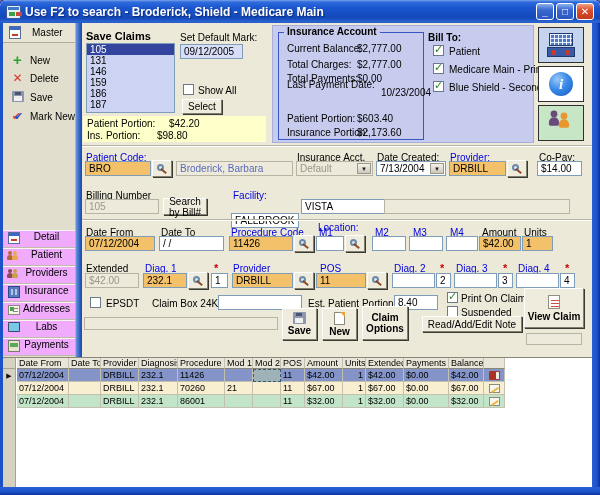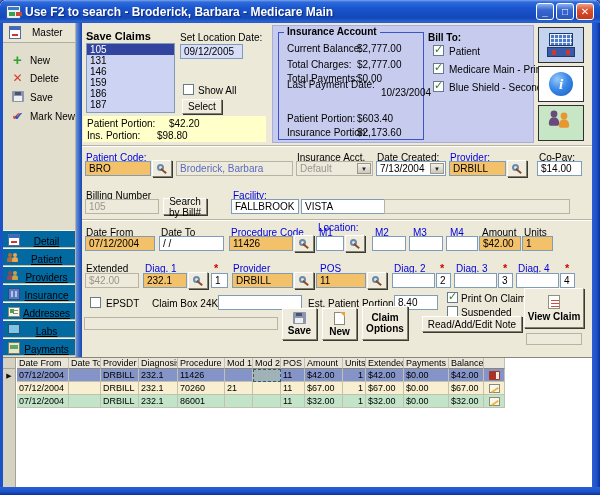--- a/index.html
+++ b/index.html
@@ -29,22 +29,22 @@
   .win-border-left  { left:0; top:23px; width:3px;  bottom:0; background:#1C52C8; }
   .win-border-right { right:0; top:23px; width:8px; bottom:0; background:linear-gradient(90deg,#2A5ED4,#1C52C8 60%,#0C2E9E); }
   .win-border-bottom{ left:0; bottom:0; width:600px; height:8px; background:linear-gradient(180deg,#2A5ED4,#1C52C8 60%,#0C2E9E); }
   
   #sidebar { left:3px; top:23px; width:73px; height:334px; background:#E2DECD; border-right:1px solid #B8B4A4; }
   .master-row { position:absolute; left:0; top:0; width:100%; height:20px; background:#E9E5D5; border-bottom:1px solid #B0AC9C;
     display:flex; align-items:center; }
   .master-row .lbl { margin-left:9px; }
   .tool-item { position:absolute; left:0; width:100%; height:18px; display:flex; align-items:center; cursor:default; }
   .tool-item .ic { margin-left:7px; margin-right:5px; width:15px; text-align:center; }
-  .nav-item { position:absolute; left:0; width:100%; height:18px; background:#0369a1;
-    border-top:1px solid #F8F6EE; border-bottom:1px solid #C0BCAC; display:flex; align-items:flex-end;text-decoration:underline; }
+  .nav-item { position:absolute; left:0; width:100%; height:18px; background:#f0abfc;
+    border-top:1px solid #F8F6EE; border-bottom:1px solid #C0BCAC; display:flex; align-items:flex-start; }
   .nav-item .icw { width:16px; height:14px; margin-left:3px; position:relative; }
   .nav-item .nlbl { flex:1; text-align:center; padding-right:4px; }
   #blue-strip { left:76px; top:23px; width:6px; height:334px; background:linear-gradient(90deg,#6A92DC,#2A5ABE 70%,#1A4AAE); }
   
   .i-plus { color:#2EA12E; font-weight:900; font-size:15px; line-height:12px; }
   .i-x { color:#D83A2A; font-weight:900; font-size:12px; }
   .i-disk { position:relative; display:inline-block; width:12px; height:11px; background:#8C96AE; border-radius:1px; }
   .i-disk::before { content:''; position:absolute; left:2px; bottom:1px; width:8px; height:5px; background:#F0F0F0; }
   .i-disk::after  { content:''; position:absolute; left:3px; top:1px; width:6px; height:3px; background:#4A5470; }
   .i-checks { position:relative; font-size:11px; font-weight:bold; line-height:10px; }
@@ -133,21 +133,21 @@
   .gcell.focuscell { background:#9FB2B8 !important; border:1px dashed #3A5A6A; }
   .gcell.iconcell { display:flex; align-items:center; justify-content:center; padding:0; }
 </style>
 </head>
 <body>
 
 <div id="win">
 
   <div id="titlebar">
     <span class="app-icon"></span>
-    <span class="title-text">Use F2 to search - Broderick, Barbara - Medicare Main</span>
+    <span class="title-text">Use F2 to search - Broderick, Shield - Medicare Main</span>
   </div>
   <div class="tb-btn" style="left:536px;">_</div>
   <div class="tb-btn" style="left:556px;">□</div>
   <div class="tb-btn close" style="left:576px;">✕</div>
 
   <div class="abs win-border-left"></div>
   <div class="abs win-border-right"></div>
   <div class="abs win-border-bottom"></div>
 
   <div class="abs" id="sidebar">
@@ -223,21 +223,21 @@
 
   <div class="lbl bold" style="left:86px;top:30px;font-size:11px;">Save Claims</div>
   <div class="listbox" style="left:86px;top:43px;width:89px;height:70px;">
     <div class="li sel">105</div>
     <div class="li">131</div>
     <div class="li">146</div>
     <div class="li">159</div>
     <div class="li">186</div>
     <div class="li">187</div>
   </div>
-  <div class="lbl" style="left:180px;top:32px;">Set Location Date:</div>
+  <div class="lbl" style="left:180px;top:32px;">Set Default Mark:</div>
   <div class="field lav" style="left:180px;top:44px;width:63px;">09/12/2005</div>
   <div class="cb" style="left:183px;top:84px;"></div>
   <div class="lbl" style="left:198px;top:85px;">Show All</div>
   <div class="btn" style="left:182px;top:99px;width:40px;height:15px;">Select</div>
   <div class="abs" style="left:83px;top:116px;width:183px;height:26px;background:#FFFFC9;">
     <span class="lbl" style="left:4px;top:2px;">Patient Portion:</span>
     <span class="lbl" style="left:86px;top:2px;">$42.20</span>
     <span class="lbl" style="left:4px;top:14px;">Ins. Portion:</span>
     <span class="lbl" style="left:74px;top:14px;">$98.80</span>
   </div>
@@ -303,21 +303,21 @@
   <div class="magbtn" style="left:507px;top:160px;">
       <span class="mag"></span>
     </div>
   <div class="lbl" style="left:539px;top:152px;">Co-Pay:</div>
   <div class="field" style="left:537px;top:161px;width:45px;">$14.00</div>
 
   <div class="lbl" style="left:86px;top:190px;">Billing Number</div>
   <div class="field dis" style="left:85px;top:199px;width:74px;">105</div>
   <div class="btn" style="left:163px;top:198px;width:44px;height:17px;">Search by Bill#</div>
   <div class="lbl blue" style="left:233px;top:190px;">Facility:</div>
-  <div class="field" style="left:231px;top:199px;width:68px;">FALLBROOK</div>
+  <div class="field" style="left:231px;top:213px;width:68px;">FALLBROOK</div>
   <div class="lbl blue" style="left:318px;top:190px;margin-top:32px;">Location:</div>
   <div class="field" style="left:301px;top:199px;width:84px;">VISTA</div>
   <div class="field dis" style="left:384px;top:199px;width:186px;"></div>
 
   <div class="divider" style="left:82px;top:219px;width:510px;"></div>
 
   <div class="lbl" style="left:86px;top:227px;">Date From</div>
   <div class="field hl" style="left:85px;top:236px;width:70px;">07/12/2004</div>
   <div class="lbl" style="left:161px;top:227px;">Date To</div>
   <div class="field" style="left:159px;top:236px;width:65px;">/ /</div>

